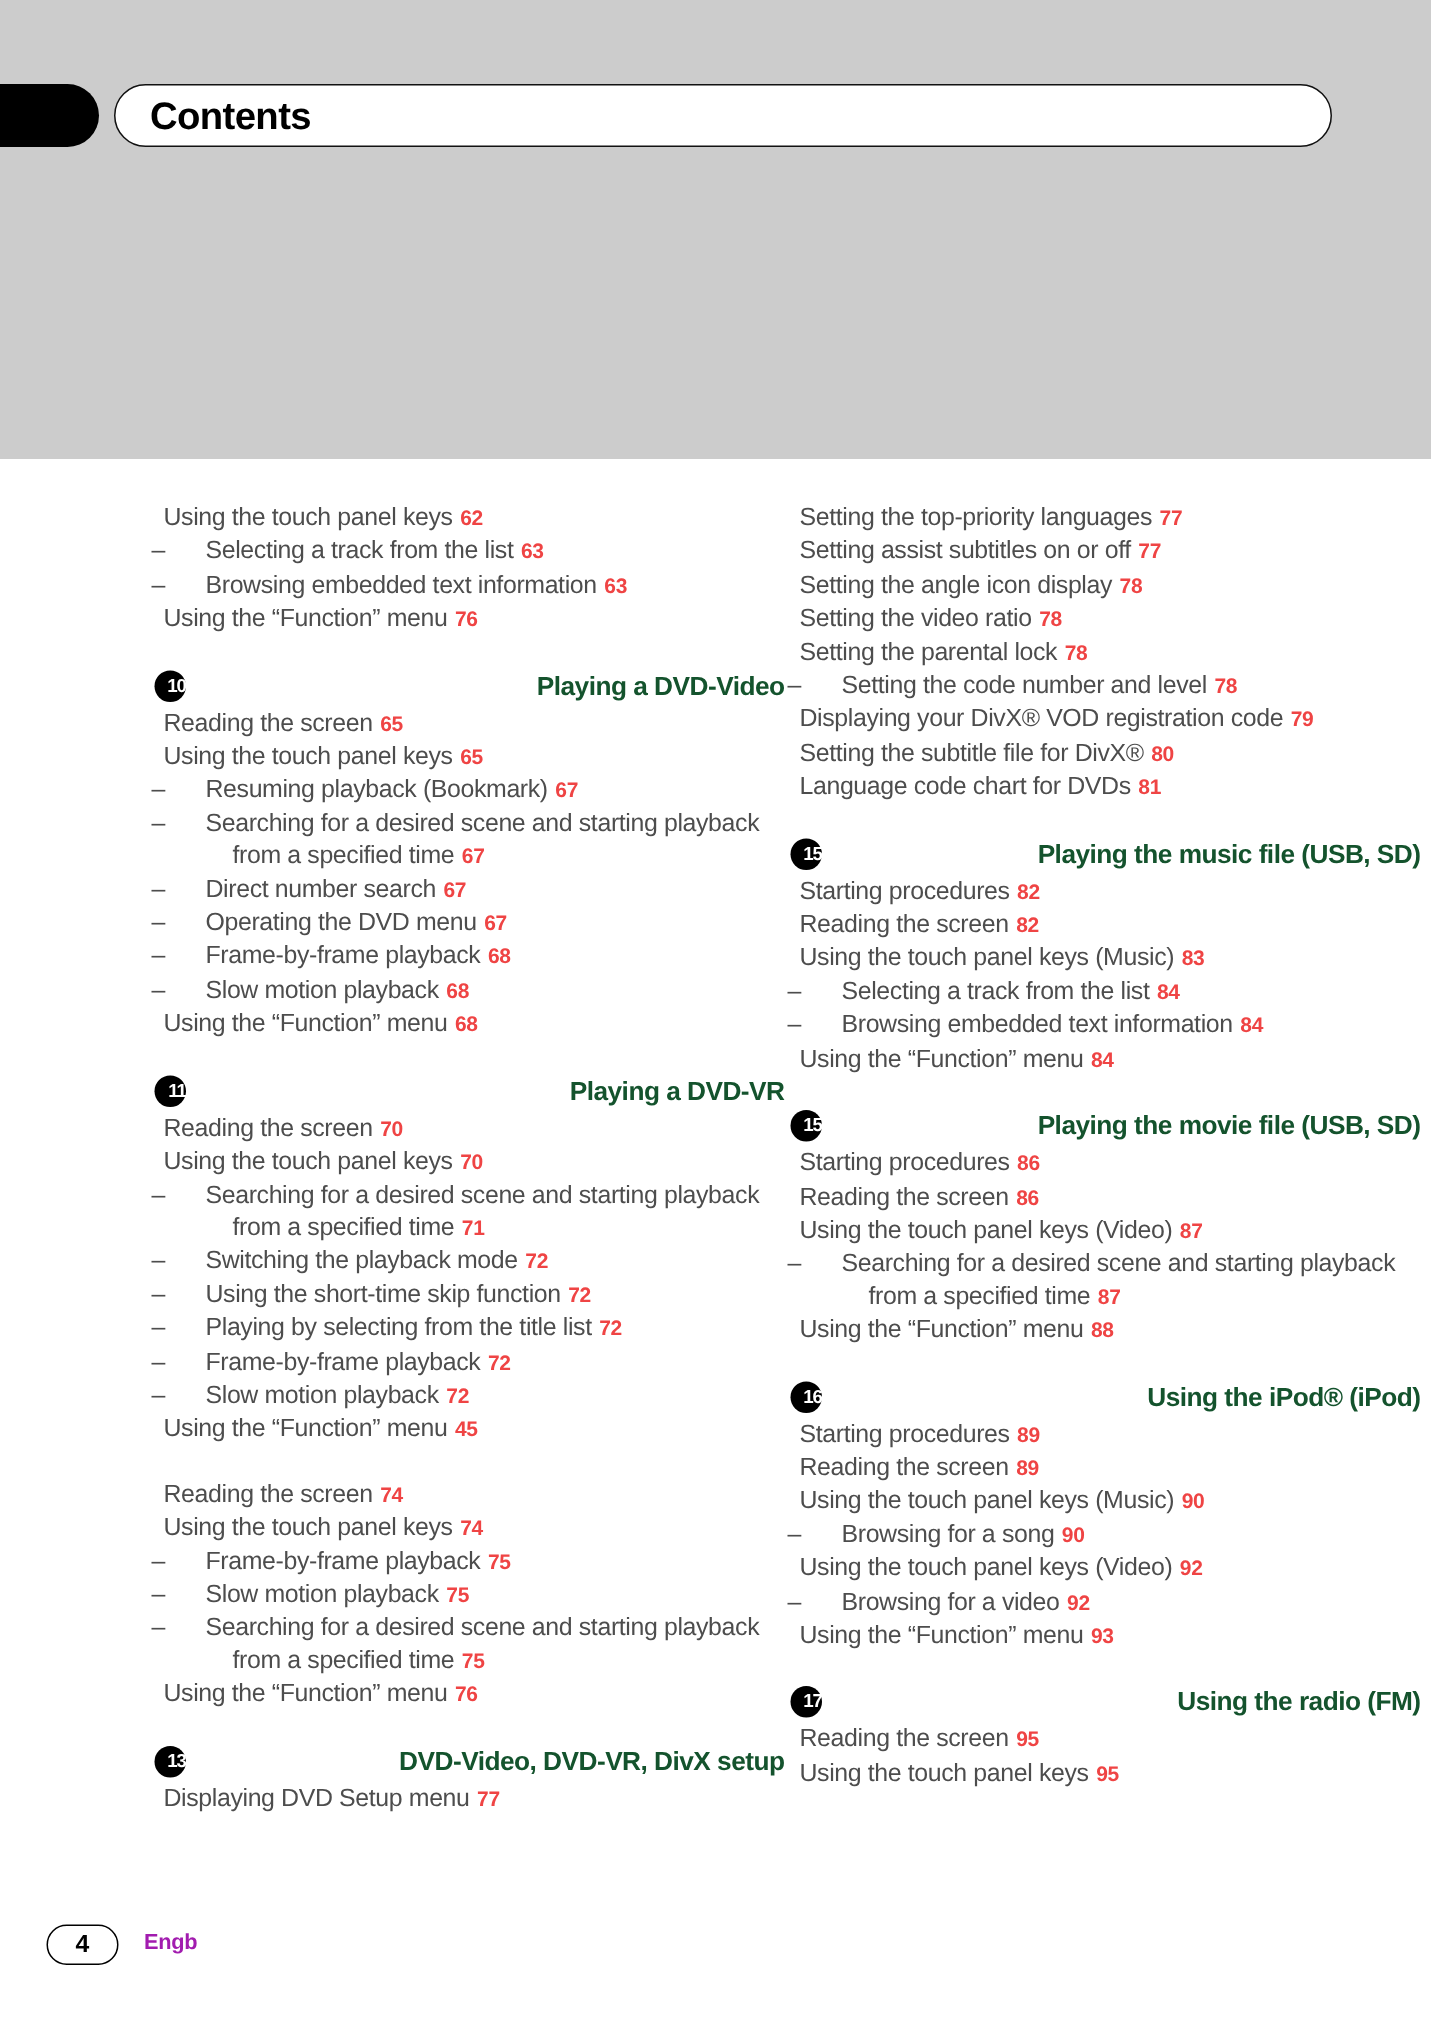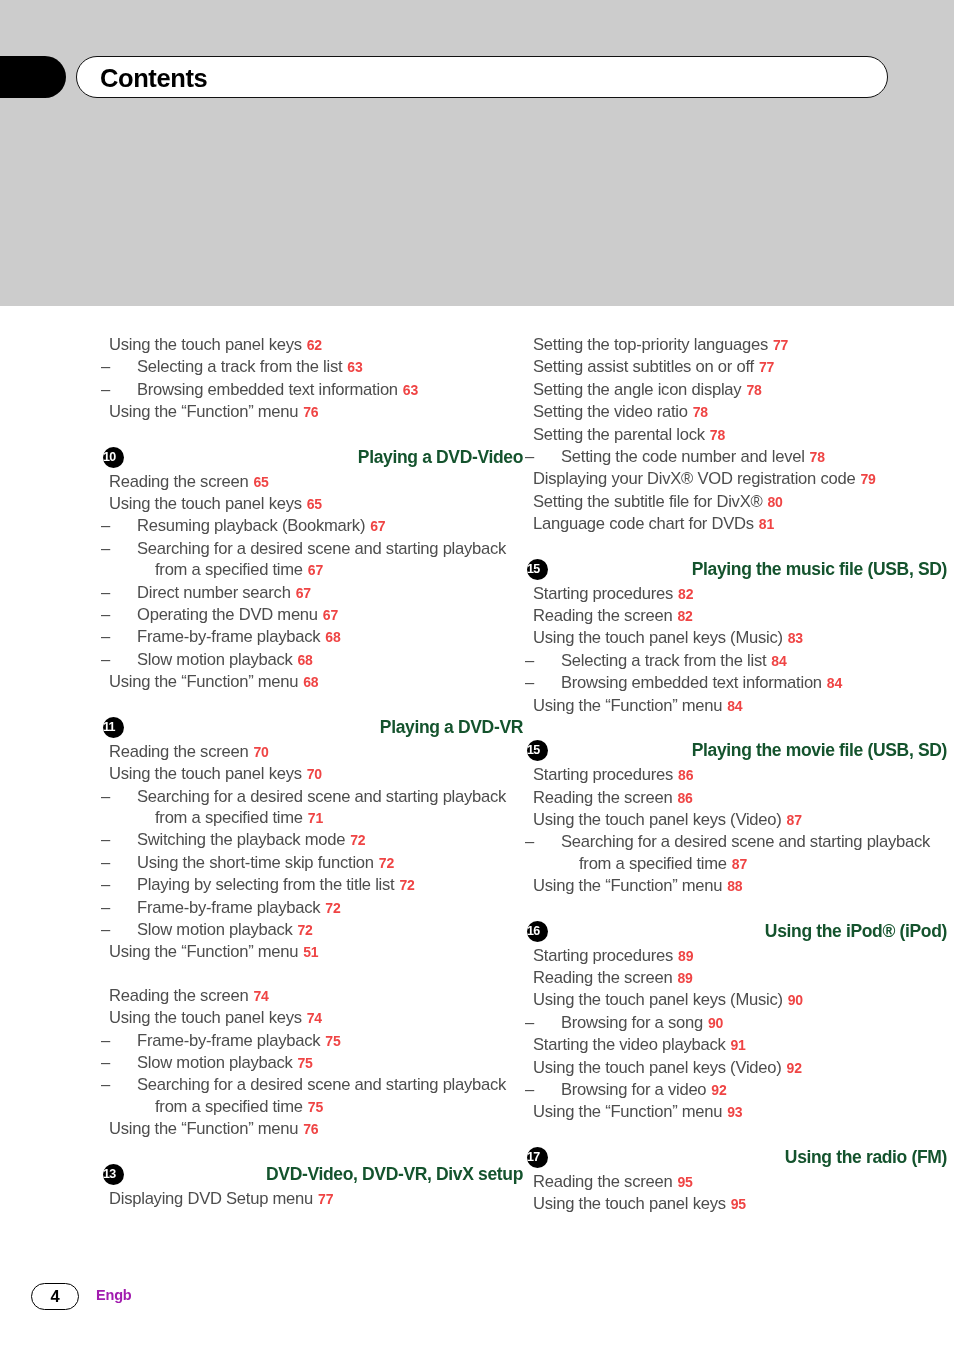--- a/index.html
+++ b/index.html
@@ -72,21 +72,21 @@
   .badge {
     position: absolute;
     left: 0; top: 2px;
     width: 21px; height: 21px;
     border-radius: 50%;
     background: #000000;
     color: #ffffff;
     font-size: 12.5px;
     font-weight: bold;
     line-height: 21px;
-    text-align: left;
+    text-align: right;
     font-family: "Liberation Sans", sans-serif;
     letter-spacing: -0.7px;
   }
   .section-title {
     font-size: 17.5px;
     font-weight: bold;
     color: #14532d;
     letter-spacing: -0.35px;
     line-height: 24px;
     display: block;
@@ -190,21 +190,21 @@
         <span class="section-title">Playing a DVD-VR</span>
       </div>
       <div class="entry lvl1"><span>Reading the screen</span><span class="pg">70</span></div>
       <div class="entry lvl1"><span>Using the touch panel keys</span><span class="pg">70</span></div>
       <div class="entry lvl2"><span class="dash">–</span><span>Searching for a desired scene and starting playback from a specified time</span><span class="pg">71</span></div>
       <div class="entry lvl2"><span class="dash">–</span><span>Switching the playback mode</span><span class="pg">72</span></div>
       <div class="entry lvl2"><span class="dash">–</span><span>Using the short-time skip function</span><span class="pg">72</span></div>
       <div class="entry lvl2"><span class="dash">–</span><span>Playing by selecting from the title list</span><span class="pg">72</span></div>
       <div class="entry lvl2"><span class="dash">–</span><span>Frame-by-frame playback</span><span class="pg">72</span></div>
       <div class="entry lvl2"><span class="dash">–</span><span>Slow motion playback</span><span class="pg">72</span></div>
-      <div class="entry lvl1"><span>Using the “Function” menu</span><span class="pg">51</span></div>
+      <div class="entry lvl1"><span>Using the “Function” menu</span><span class="pg">45</span></div>
     </div>
     <div class="section spaced">
       <div class="entry lvl1"><span>Reading the screen</span><span class="pg">74</span></div>
       <div class="entry lvl1"><span>Using the touch panel keys</span><span class="pg">74</span></div>
       <div class="entry lvl2"><span class="dash">–</span><span>Frame-by-frame playback</span><span class="pg">75</span></div>
       <div class="entry lvl2"><span class="dash">–</span><span>Slow motion playback</span><span class="pg">75</span></div>
       <div class="entry lvl2"><span class="dash">–</span><span>Searching for a desired scene and starting playback from a specified time</span><span class="pg">75</span></div>
       <div class="entry lvl1"><span>Using the “Function” menu</span><span class="pg">76</span></div>
     </div>
     <div class="section spaced">
@@ -252,21 +252,20 @@
     </div>
     <div class="section spaced">
       <div class="section-head">
         <span class="badge">16</span>
         <span class="section-title">Using the iPod® (iPod)</span>
       </div>
       <div class="entry lvl1"><span>Starting procedures</span><span class="pg">89</span></div>
       <div class="entry lvl1"><span>Reading the screen</span><span class="pg">89</span></div>
       <div class="entry lvl1"><span>Using the touch panel keys (Music)</span><span class="pg">90</span></div>
       <div class="entry lvl2"><span class="dash">–</span><span>Browsing for a song</span><span class="pg">90</span></div>
-      <div class="entry lvl1"><span>Starting the video playback</span><span class="pg">91</span></div>
       <div class="entry lvl1"><span>Using the touch panel keys (Video)</span><span class="pg">92</span></div>
       <div class="entry lvl2"><span class="dash">–</span><span>Browsing for a video</span><span class="pg">92</span></div>
       <div class="entry lvl1"><span>Using the “Function” menu</span><span class="pg">93</span></div>
     </div>
     <div class="section spaced">
       <div class="section-head">
         <span class="badge">17</span>
         <span class="section-title">Using the radio (FM)</span>
       </div>
       <div class="entry lvl1"><span>Reading the screen</span><span class="pg">95</span></div>

